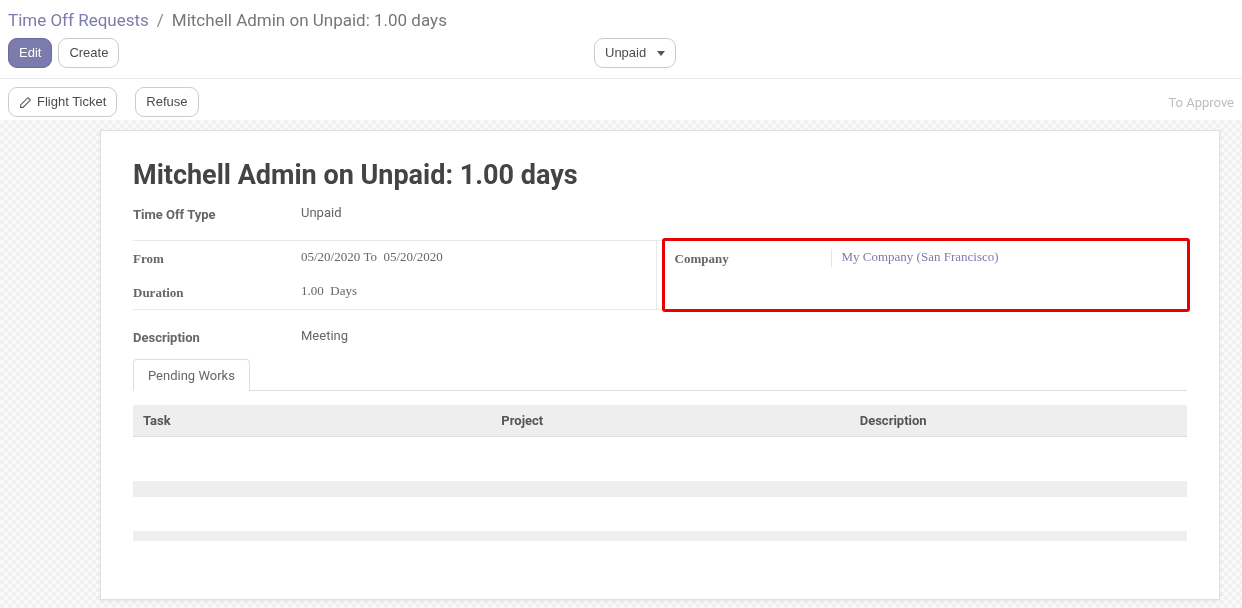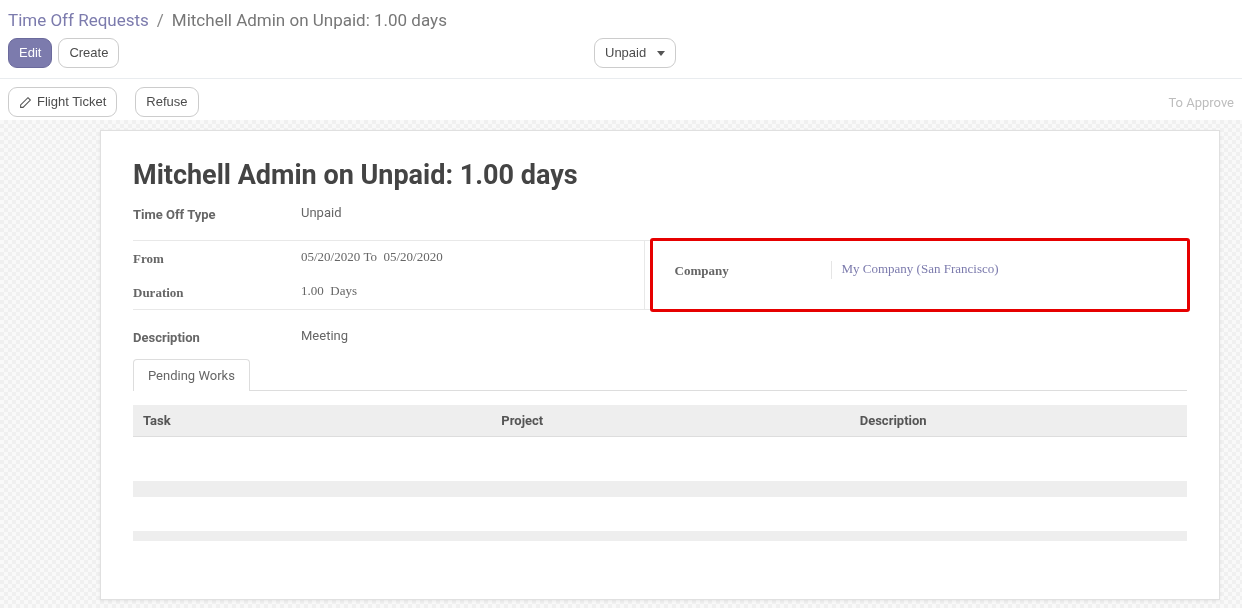--- a/index.html
+++ b/index.html
@@ -146,21 +146,21 @@
       display: flex;
       padding: 8px 0 8px 0;
     }
     .col-right .field-row {
       padding-left: 10px;
     }
     .highlight-box {
       border: 3px solid #e60000;
       border-radius: 3px;
       margin: -3px;
-      padding: 12px;
+      padding: 0;
     }
     .col-right.highlight-box .field-row {
       padding: 8px 10px 8px 10px;
     }
     .link-val {
       color: #7c7bad;
       cursor: pointer;
     }
     .tabs {
       border-bottom: 1px solid #ddd;

